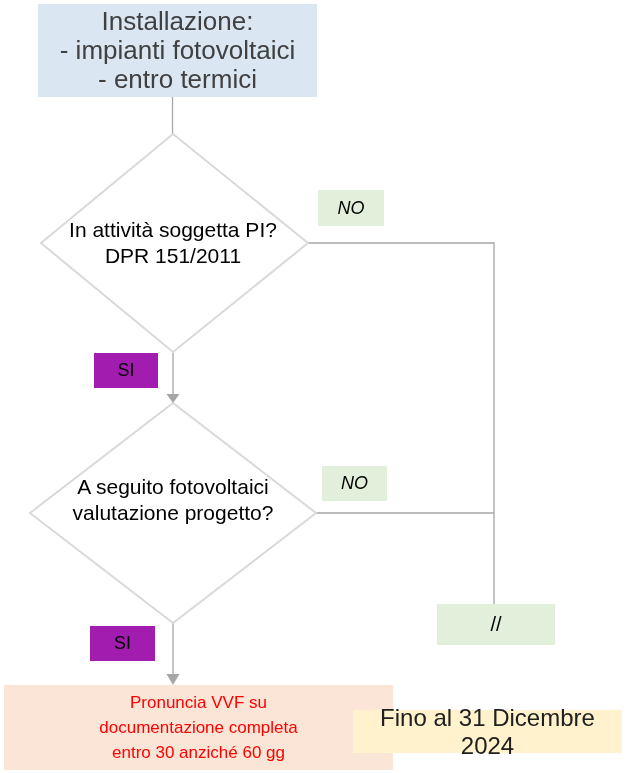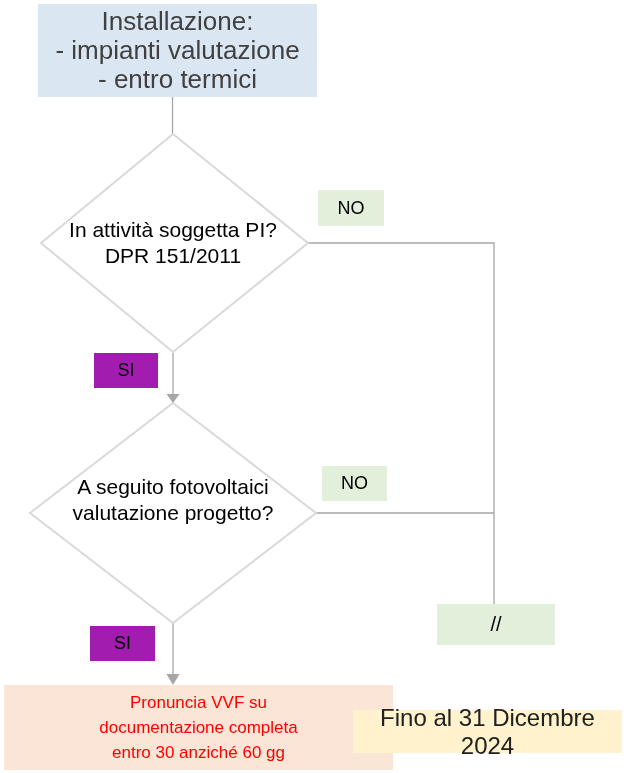--- a/index.html
+++ b/index.html
@@ -39,21 +39,21 @@
   .decision1-text { top: 217px; }
   .decision2-text { top: 474px; }
   .flow-label {
     position: absolute;
     display: flex;
     align-items: center;
     justify-content: center;
     color: #000000;
     font-size: 18px;
   }
-  .label-no { background: #e2efda; }
+  .label-no { background: #e2efda; font-style: italic; }
   .label-si { background: #a21caf; }
   .label-no1 { left: 318px; top: 190px; width: 66px; height: 36px; }
   .label-si1 { left: 94px;  top: 353px; width: 64px; height: 35px; }
   .label-no2 { left: 322px; top: 466px; width: 65px; height: 35px; }
   .label-si2 { left: 90px;  top: 626px; width: 65px; height: 35px; }
   .terminator-box {
     left: 437px; top: 604px; width: 118px; height: 41px;
     background: #e2efda;
     color: #000000;
     font-size: 20px;
@@ -87,21 +87,21 @@
 
     <polygon points="173,134 308,243 173,352 41,243" fill="#ffffff" stroke="#d9d9d9" stroke-width="2"></polygon>
     <polygon points="173,403 316,513 173,623 30,513" fill="#ffffff" stroke="#d9d9d9" stroke-width="2"></polygon>
 
     <polygon points="166.5,394 179.5,394 173,403" fill="#a6a6a6"></polygon>
     <polygon points="166.5,674 179.5,674 173,685" fill="#a6a6a6"></polygon>
   </svg>
 
   <div class="box start-box">
     <div>Installazione:</div>
-    <div>- impianti valutazione</div>
+    <div>- impianti fotovoltaici</div>
     <div>- entro termici</div>
   </div>
 
   <div class="decision-text decision1-text">
     <div>In attività soggetta PI?</div>
     <div>DPR 151/2011</div>
   </div>
 
   <div class="flow-label label-no label-no1">NO</div>
   <div class="flow-label label-si label-si1">SI</div>

